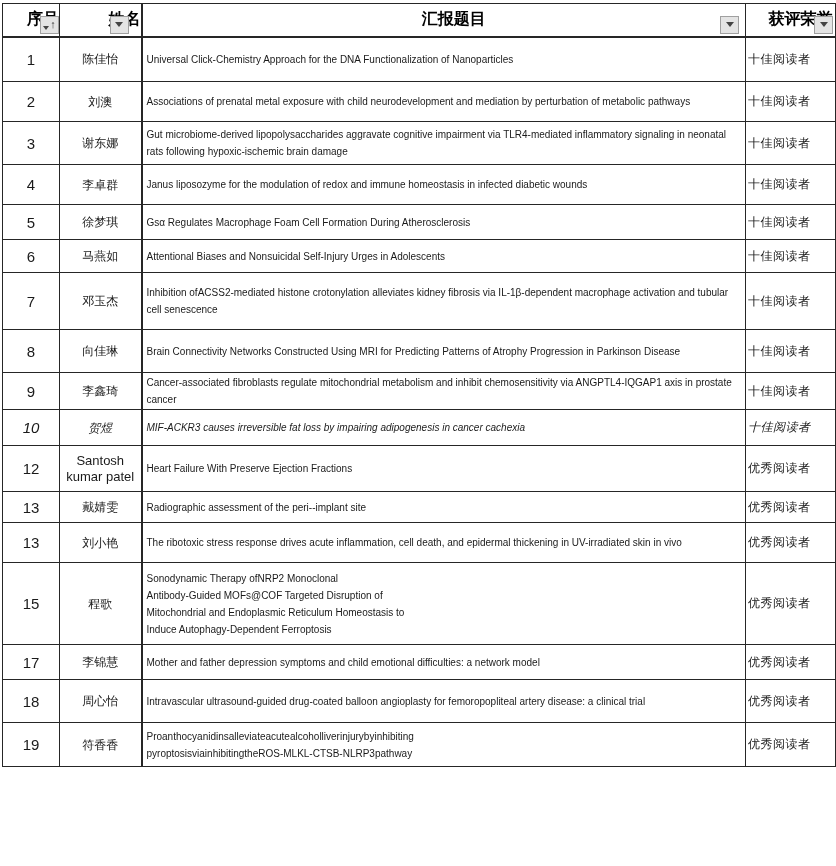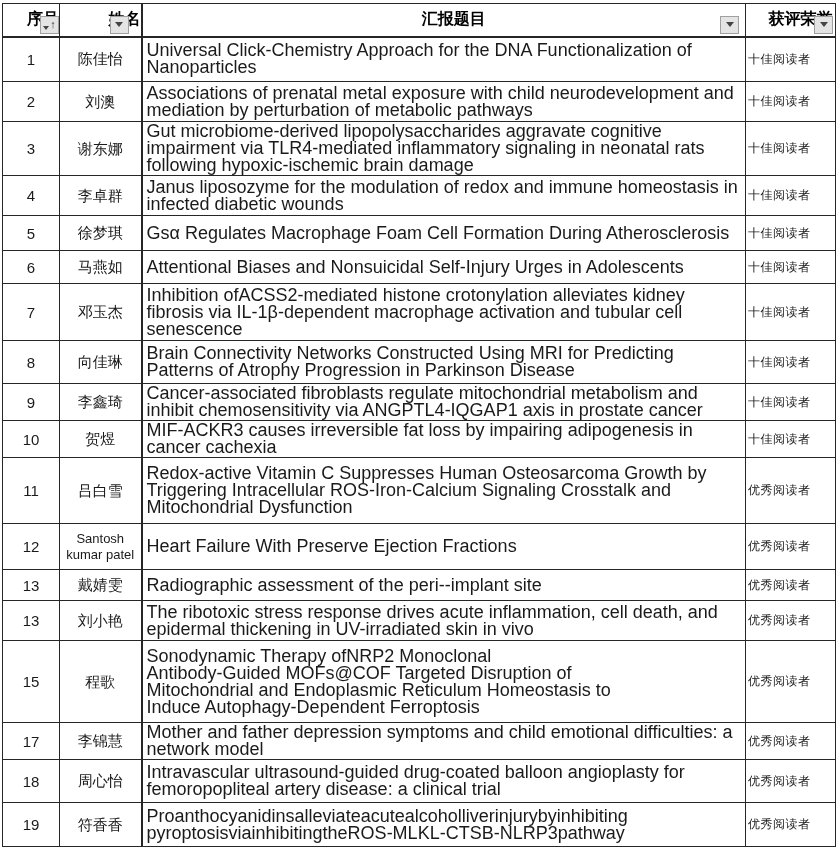--- a/index.html
+++ b/index.html
@@ -18,23 +18,23 @@
   thead th{
     border-bottom:2px solid var(--border);
     height:33px;font-size:16px;font-weight:bold;color:#000;
     position:relative;text-align:right;padding:0;
     font-family:"Liberation Sans","DejaVu Sans",sans-serif;
   }
   thead th.h-title,thead th.h-honor{text-align:center;padding-left:20px;}
   td.col-title,th.h-title{border-left:2px solid var(--border);}
   td{padding:1px 2px;}
   td.col-index{text-align:center;font-size:15px;}
-  td.col-name{text-align:center;font-size:15px;line-height:18px;padding:0 1px;}
+  td.col-name{text-align:center;font-size:12px;line-height:18px;padding:0 1px;}
   td.col-name.latin-name{font-size:13px;line-height:16px;}
-  td.col-title{text-align:left;font-size:18px;line-height:17px;padding:1px 4px;white-space:pre-line;}
+  td.col-title{text-align:left;font-size:10px;line-height:17px;padding:1px 4px;white-space:pre-line;}
   td.col-honor{text-align:left;font-size:12px;padding:1px 2px;letter-spacing:0.5px;}
   
   .filter-btn{
     position:absolute;bottom:2px;width:19px;height:18px;
     background:var(--btn-bg);border:1px solid var(--btn-border);
     display:flex;align-items:center;justify-content:center;gap:1px;
     font-weight:normal;cursor:pointer;
   }
   .tri{width:0;height:0;border-left:4px solid transparent;border-right:4px solid transparent;border-top:5px solid var(--arrow);display:inline-block;}
   .sort-btn .tri{border-left-width:3px;border-right-width:3px;border-top-width:4px;margin-top:6px;}
@@ -117,31 +117,25 @@
           <td class="col-name">向佳琳</td>
           <td class="col-title">Brain Connectivity Networks Constructed Using MRI for Predicting Patterns of Atrophy Progression in Parkinson Disease</td>
           <td class="col-honor">十佳阅读者</td>
         </tr>
         <tr style="height: 37px;">
           <td class="col-index">9</td>
           <td class="col-name">李鑫琦</td>
           <td class="col-title">Cancer-associated fibroblasts regulate mitochondrial metabolism and inhibit chemosensitivity via ANGPTL4-IQGAP1 axis in prostate cancer</td>
           <td class="col-honor">十佳阅读者</td>
         </tr>
-        <tr style="height: 36px;">
+        <tr style="height: 36px; font-style: italic;">
           <td class="col-index">10</td>
           <td class="col-name">贺煜</td>
           <td class="col-title">MIF-ACKR3 causes irreversible fat loss by impairing adipogenesis in cancer cachexia</td>
           <td class="col-honor">十佳阅读者</td>
-        </tr>
-        <tr style="height: 66px;">
-          <td class="col-index">11</td>
-          <td class="col-name">吕白雪</td>
-          <td class="col-title">Redox-active Vitamin C Suppresses Human Osteosarcoma Growth by Triggering Intracellular ROS-Iron-Calcium Signaling Crosstalk and Mitochondrial Dysfunction</td>
-          <td class="col-honor">优秀阅读者</td>
         </tr>
         <tr style="height: 46px;">
           <td class="col-index">12</td>
           <td class="col-name latin-name">Santosh kumar patel</td>
           <td class="col-title">Heart Failure With Preserve Ejection Fractions</td>
           <td class="col-honor">优秀阅读者</td>
         </tr>
         <tr style="height: 31px;">
           <td class="col-index">13</td>
           <td class="col-name">戴婧雯</td>

